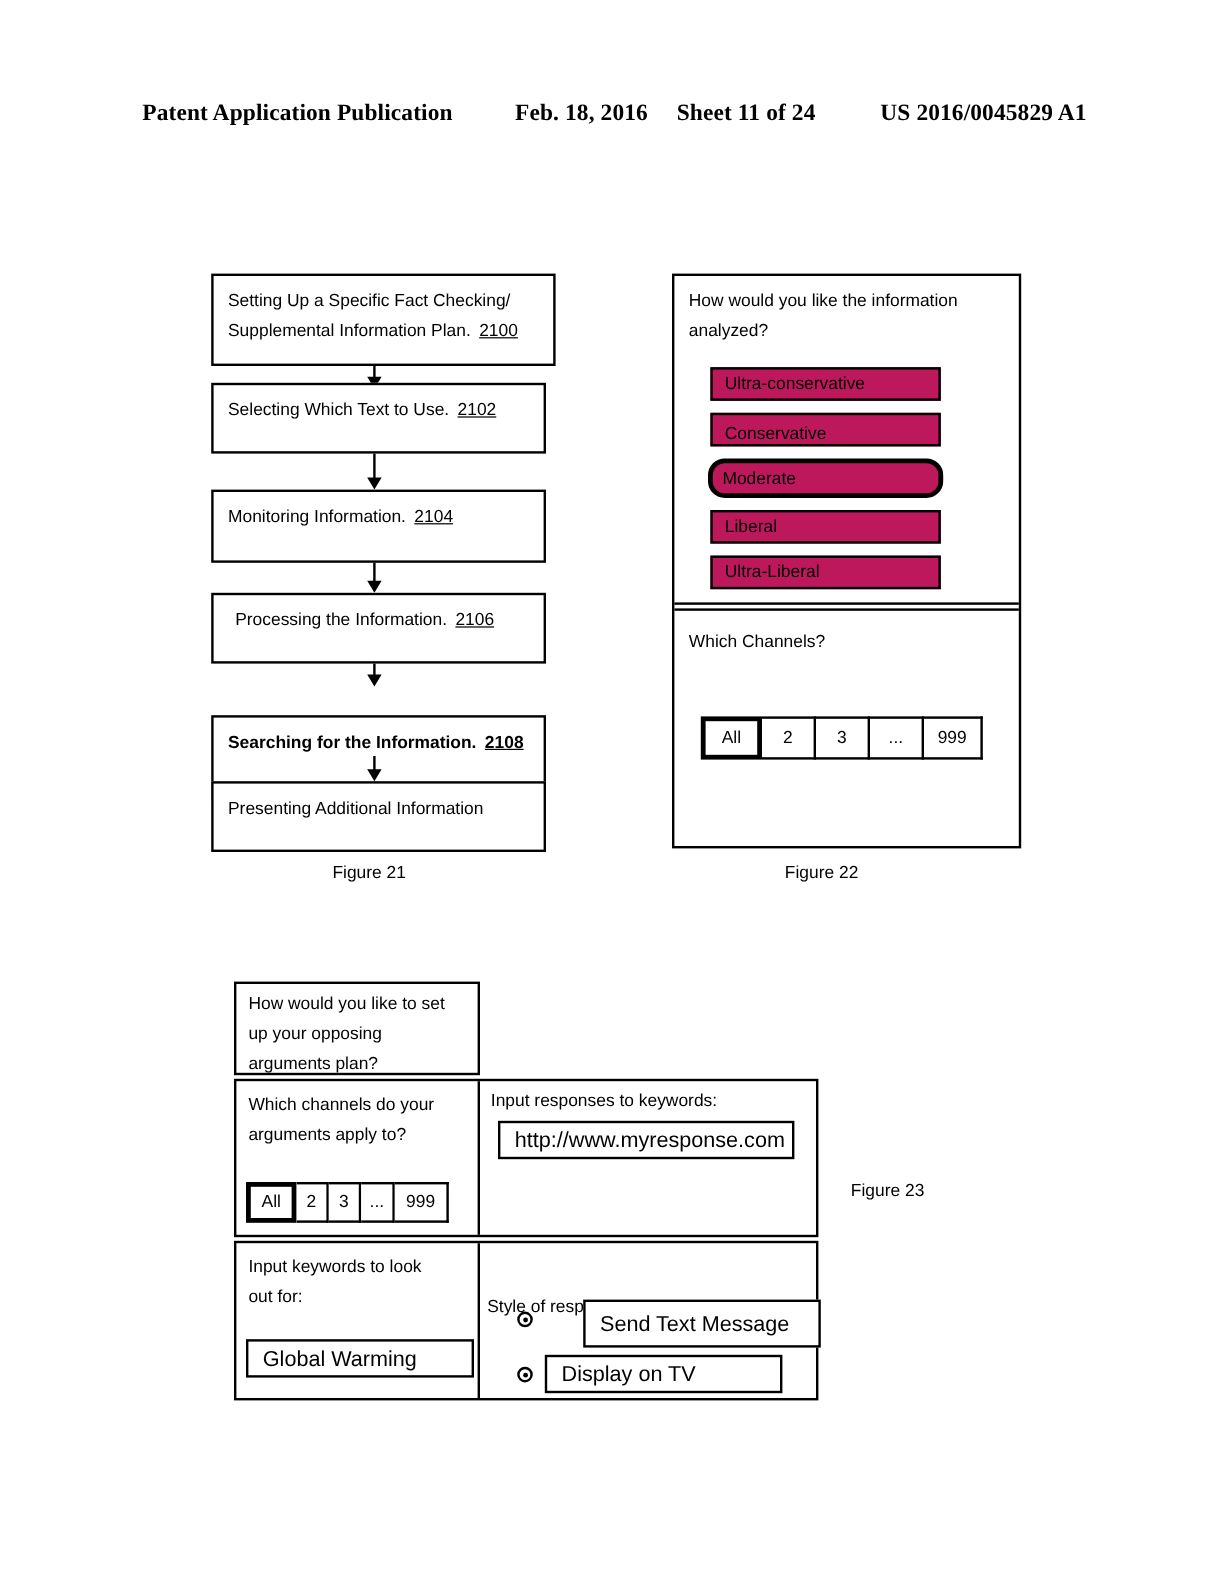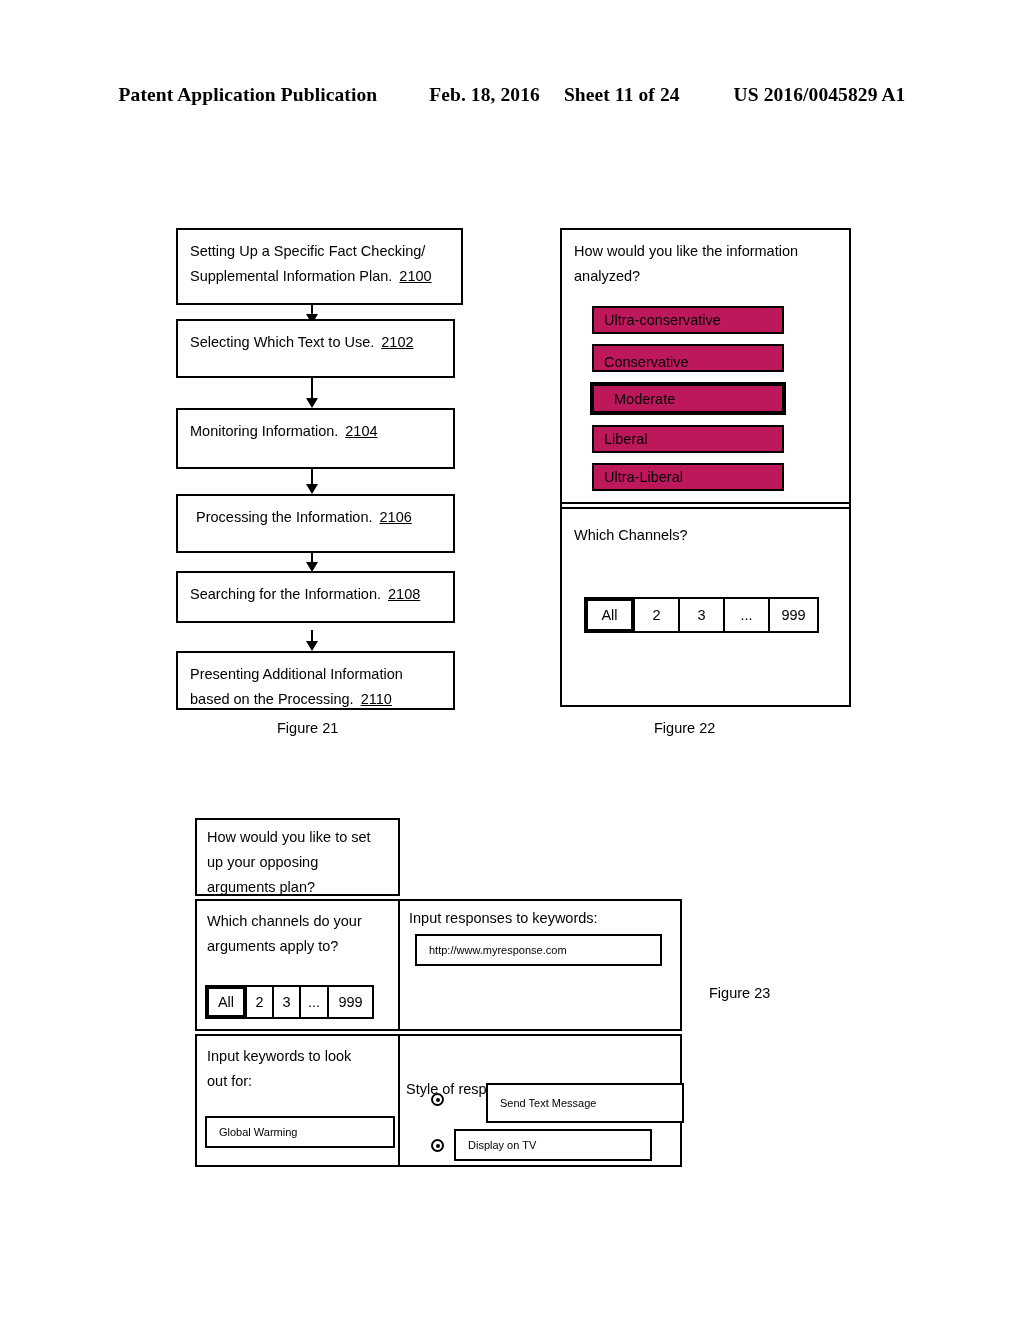--- a/index.html
+++ b/index.html
@@ -108,21 +108,22 @@
     border: 2px solid #000;
     box-sizing: border-box;
     background: #be185d;
     font-size: 14.5px;
     display: flex;
     align-items: center;
     padding-left: 10px;
   }
   .opt-btn.selected {
     border-width: 4px;
-    padding-left: 20px;
+    padding-left: 8px;
+    border-radius: 14px;
   }
 
   
   .chan-strip {
     position: absolute;
     display: flex;
     align-items: stretch;
   }
   .chan-cell {
     border: 2px solid #000;
@@ -140,21 +141,21 @@
     z-index: 3;
     position: relative;
   }
 
   
   .text-input {
     position: absolute;
     border: 2px solid #000;
     box-sizing: border-box;
     background: #fff;
-    font-size: 11px;
+    font-size: 18px;
     display: flex;
     align-items: center;
     padding-left: 12px;
   }
 
   
   .radio-glyph {
     position: absolute;
     width: 13px;
     height: 13px;
@@ -203,28 +204,27 @@
   <div class="flow-box" style="left:176px; top:408px; width:279px; height:61px;">
     <span class="nowrapline"><span>Monitoring Information.</span><span class="ref">2104</span></span>
   </div>
   <div class="arrow" style="left:311px; top:469px; height:16px;"></div>
 
   <div class="flow-box" style="left:176px; top:494px; width:279px; height:59px;padding-left:18px;">
     <span class="nowrapline"><span>Processing the Information.</span><span class="ref">2106</span></span>
   </div>
   <div class="arrow" style="left:311px; top:553px; height:10px;"></div>
 
-  <div class="flow-box" style="left:176px; top:571px; width:279px; height:52px;">
+  <div class="flow-box" style="left:176px; top:596px; width:279px; height:72px;font-weight:bold;">
     <span class="nowrapline"><span>Searching for the Information.</span><span class="ref">2108</span></span>
   </div>
   <div class="arrow" style="left:311px; top:630px; height:12px;"></div>
 
   <div class="flow-box" style="left:176px; top:651px; width:279px; height:59px;">
     <span class="nowrapline">Presenting Additional Information</span>
-    <span class="nowrapline"><span>based on the Processing.</span><span class="ref">2110</span></span>
   </div>
 
   <div class="fig-caption" style="left:277px; top:720px;">Figure 21</div>
 </div>
 
 <div class="fig" id="figure-22">
   <div class="panel" style="left:560px; top:228px; width:291px; height:479px;">
 
     <div class="q-text" style="left:12px; top:9px;">
       <span class="nowrapline">How would you like the information</span>

